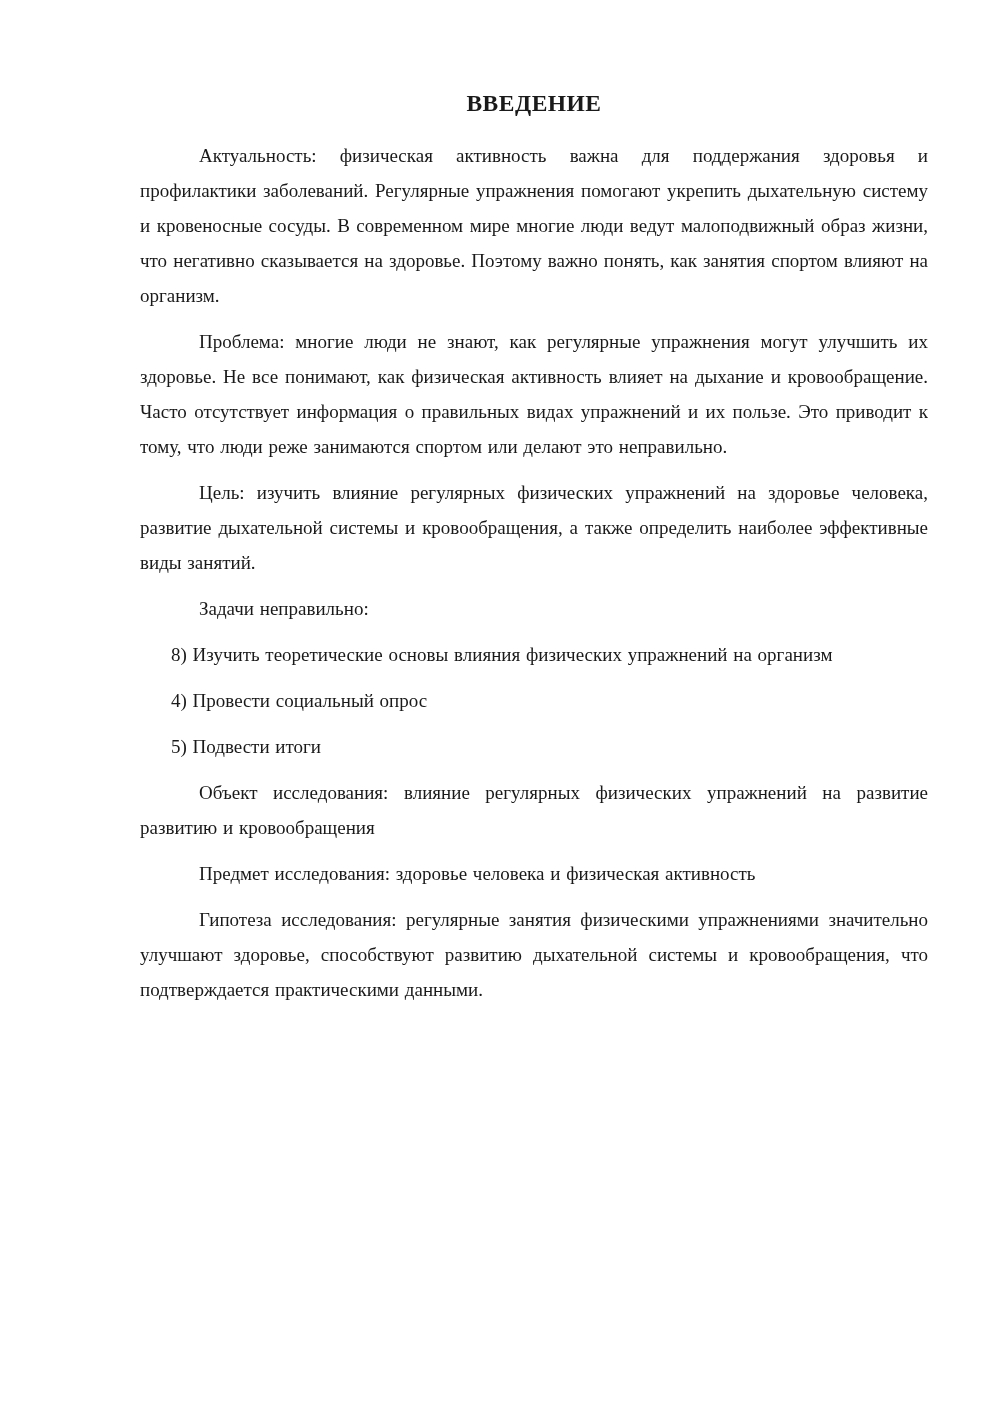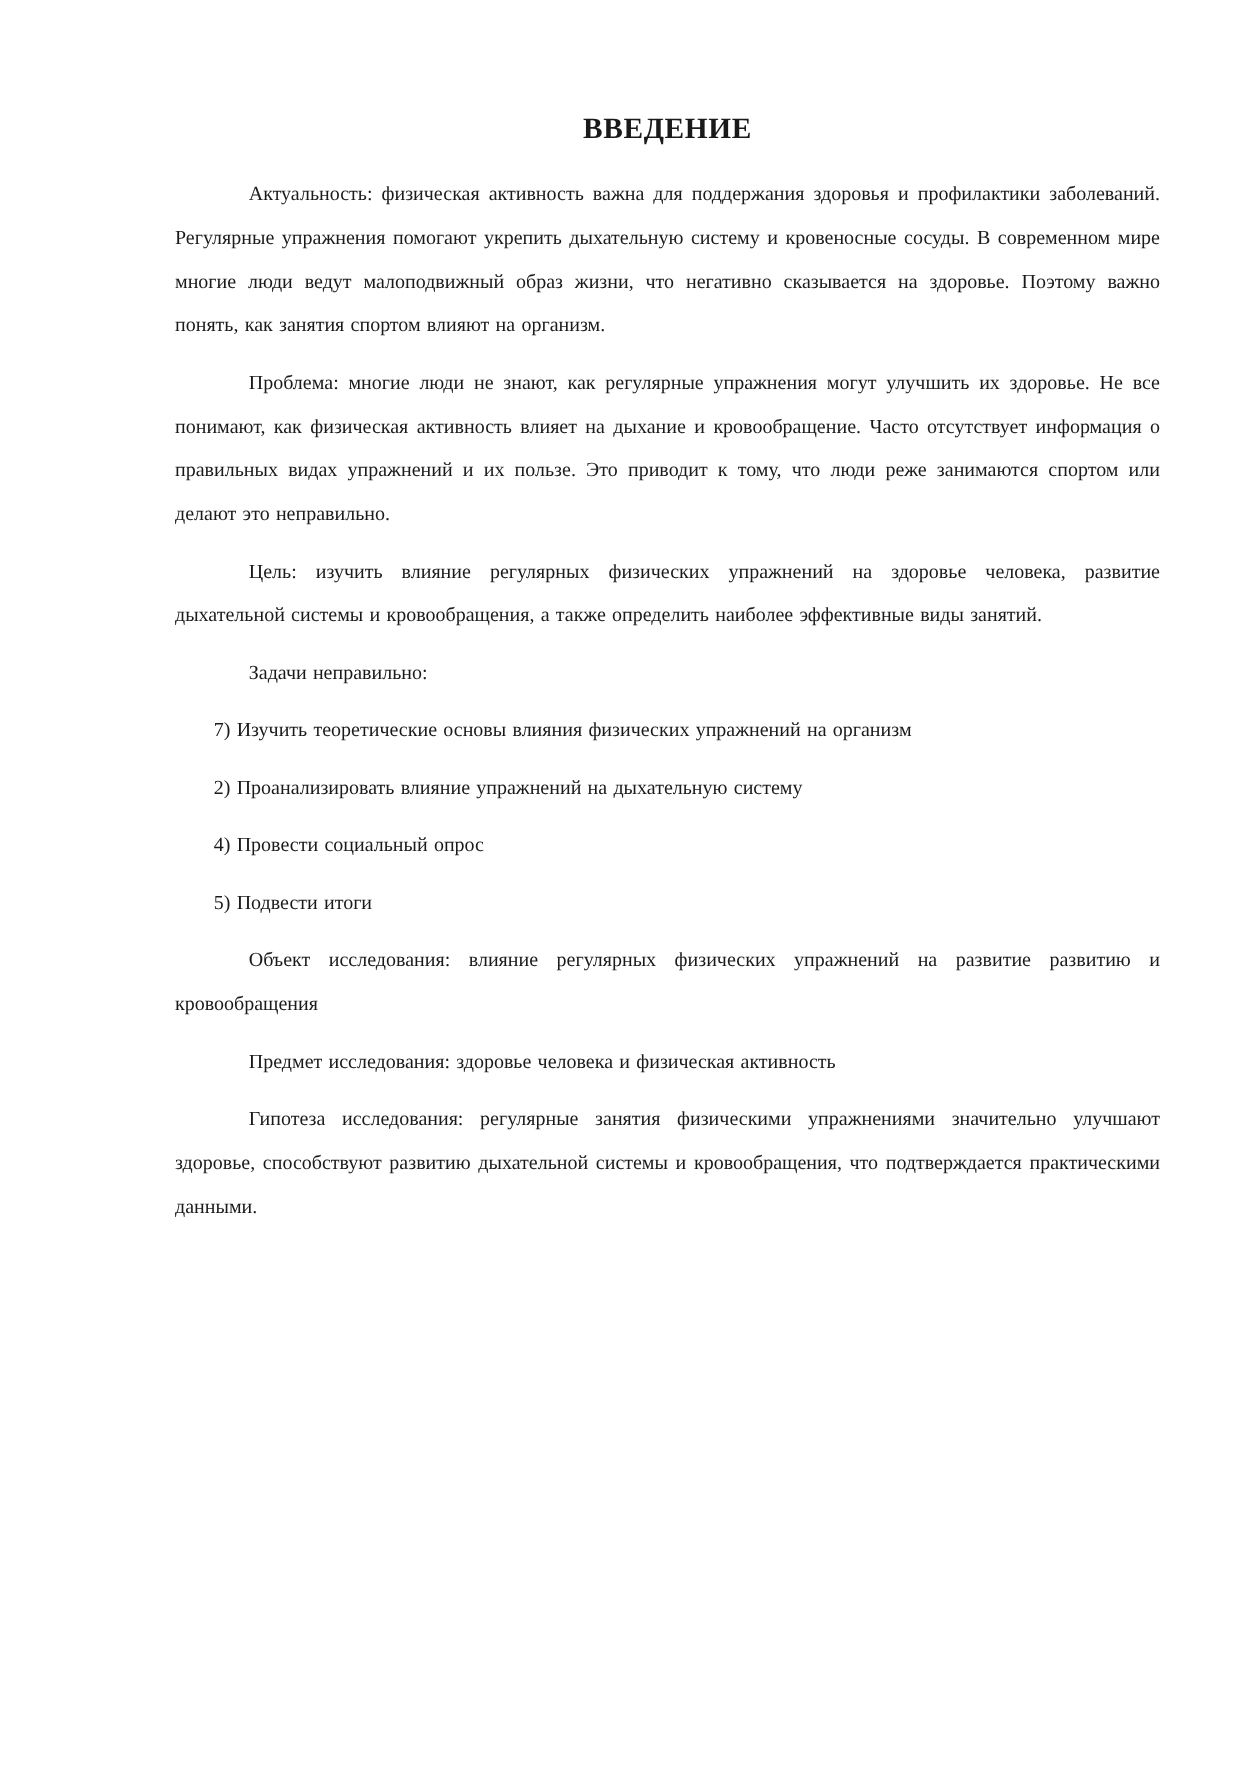--- a/index.html
+++ b/index.html
@@ -17,21 +17,21 @@
     color: #1a1a1a;
   }
   .content {
     position: absolute;
     left: 140px;
     top: 86px;
     width: 788px;
   }
   .content p {
     margin: 0 0 11px 0;
-    font-size: 16px;
+    font-size: 19px;
     line-height: 35px;
     text-align: justify;
     text-align-last: left;
     word-spacing: 1px;
   }
   .doc-title {
     margin: 0 0 17px 0;
     font-size: 23.5px;
     line-height: 35px;
     font-weight: bold;
@@ -56,22 +56,21 @@
 
 <div class="page">
   <div class="content">
     <h1 class="doc-title">ВВЕДЕНИЕ</h1>
 
     <p class="pind">Актуальность: физическая активность важна для поддержания здоровья и профилактики заболеваний. Регулярные упражнения помогают укрепить дыхательную систему и кровеносные сосуды. В современном мире многие люди ведут малоподвижный образ жизни, что негативно сказывается на здоровье. Поэтому важно понять, как занятия спортом влияют на организм.</p>
     <p class="pind">Проблема: многие люди не знают, как регулярные упражнения могут улучшить их здоровье. Не все понимают, как физическая активность влияет на дыхание и кровообращение. Часто отсутствует информация о правильных видах упражнений и их пользе. Это приводит к тому, что люди реже занимаются спортом или делают это неправильно.</p>
     <p class="pind">Цель: изучить влияние регулярных физических упражнений на здоровье человека, развитие дыхательной системы и кровообращения, а также определить наиболее эффективные виды занятий.</p>
     <p class="pind">Задачи неправильно:</p>
 
-    <p class="plist">7) Изучить теоретические основы влияния физических упражнений на организм</p>
-    <p class="plist">2) Проанализировать влияние упражнений на дыхательную систему</p>
+    <p class="plist">8) Изучить теоретические основы влияния физических упражнений на организм</p>
     <p class="plist">4) Провести социальный опрос</p>
     <p class="plist">5) Подвести итоги</p>
 
     <p class="pind">Объект исследования: влияние регулярных физических упражнений на развитие развитию и кровообращения</p>
     <p class="pind">Предмет исследования: здоровье человека и физическая активность</p>
     <p class="pind">Гипотеза исследования: регулярные занятия физическими упражнениями значительно улучшают здоровье, способствуют развитию дыхательной системы и кровообращения, что подтверждается практическими данными.</p>
   </div>
 
   <div class="footer">3</div>
 </div>

